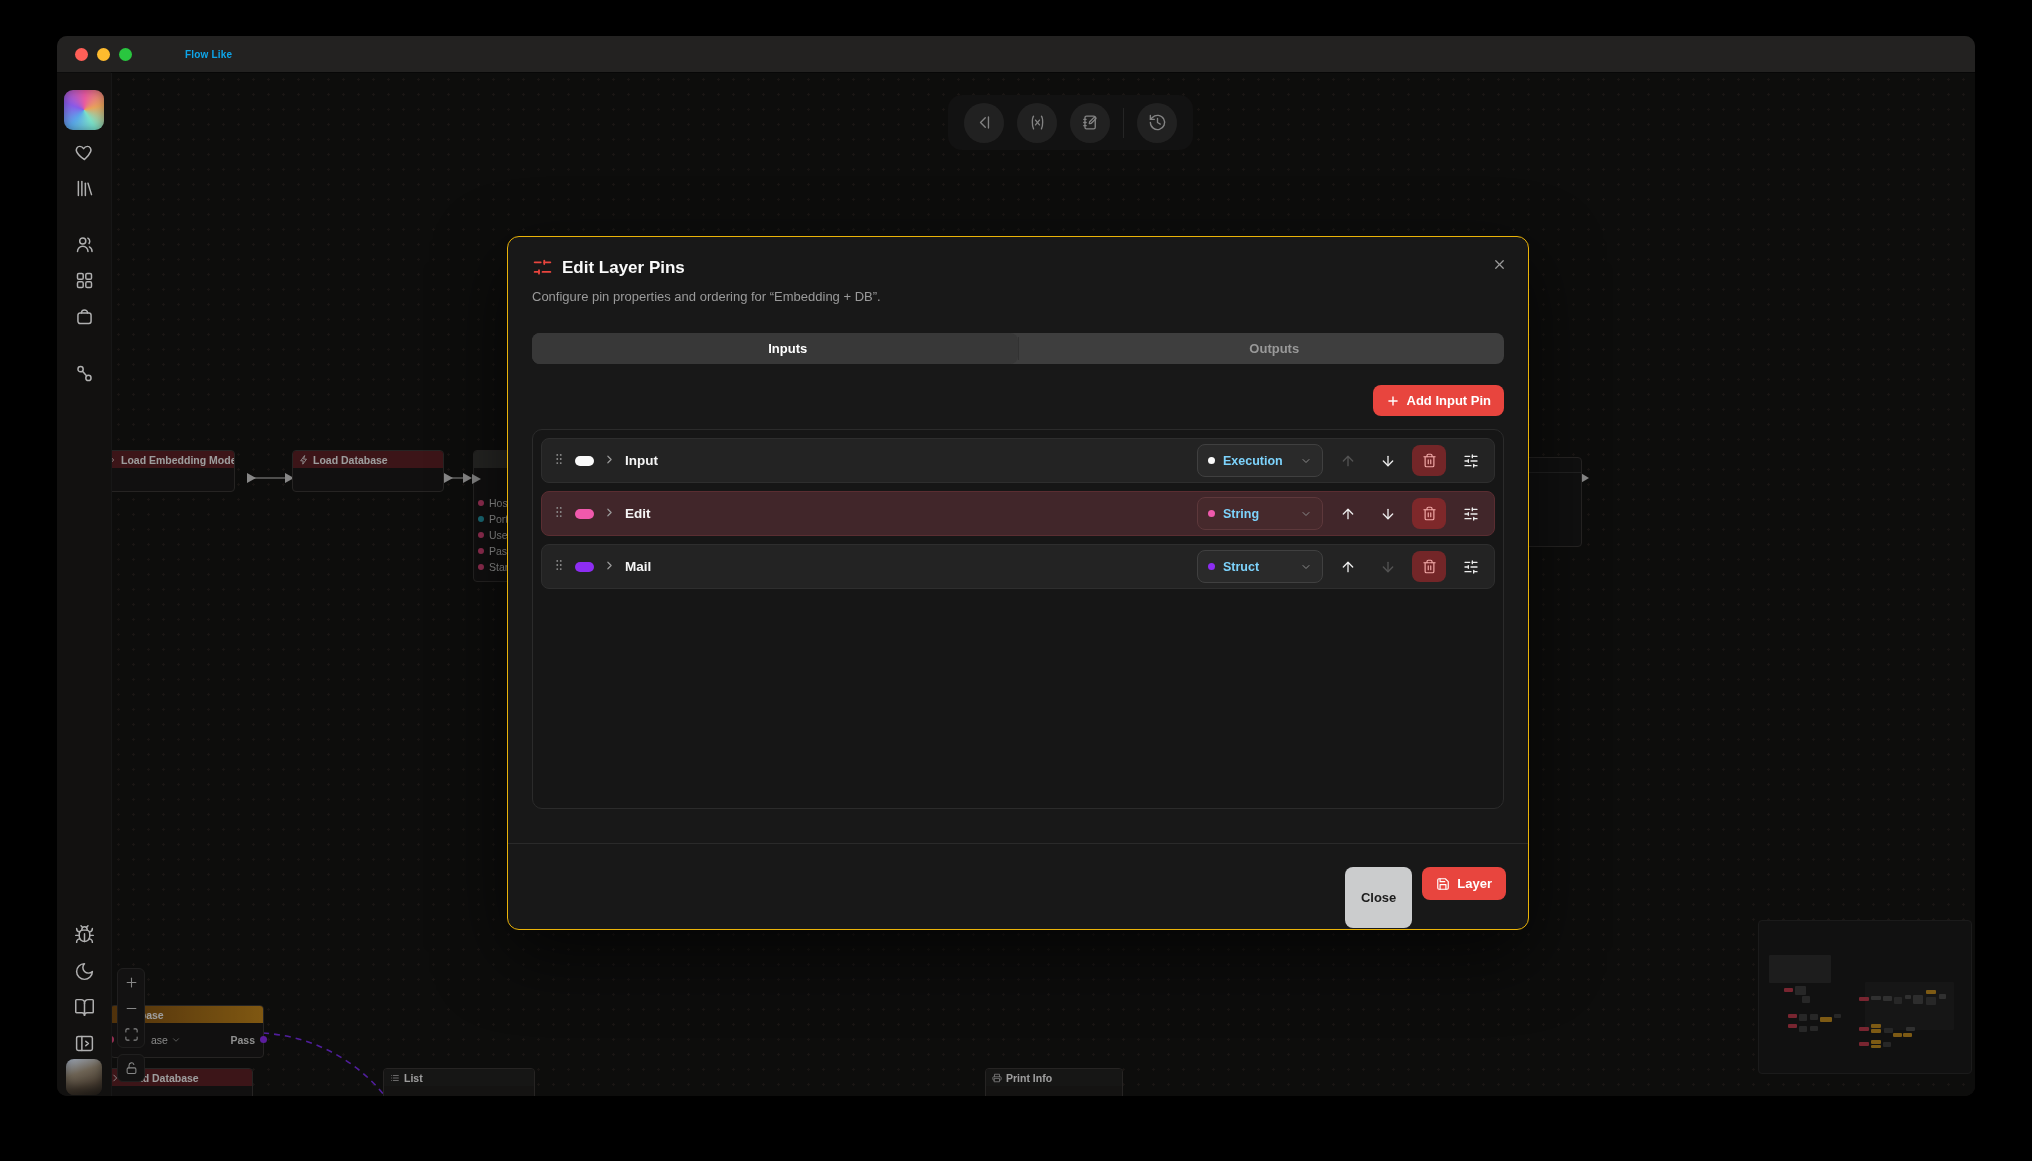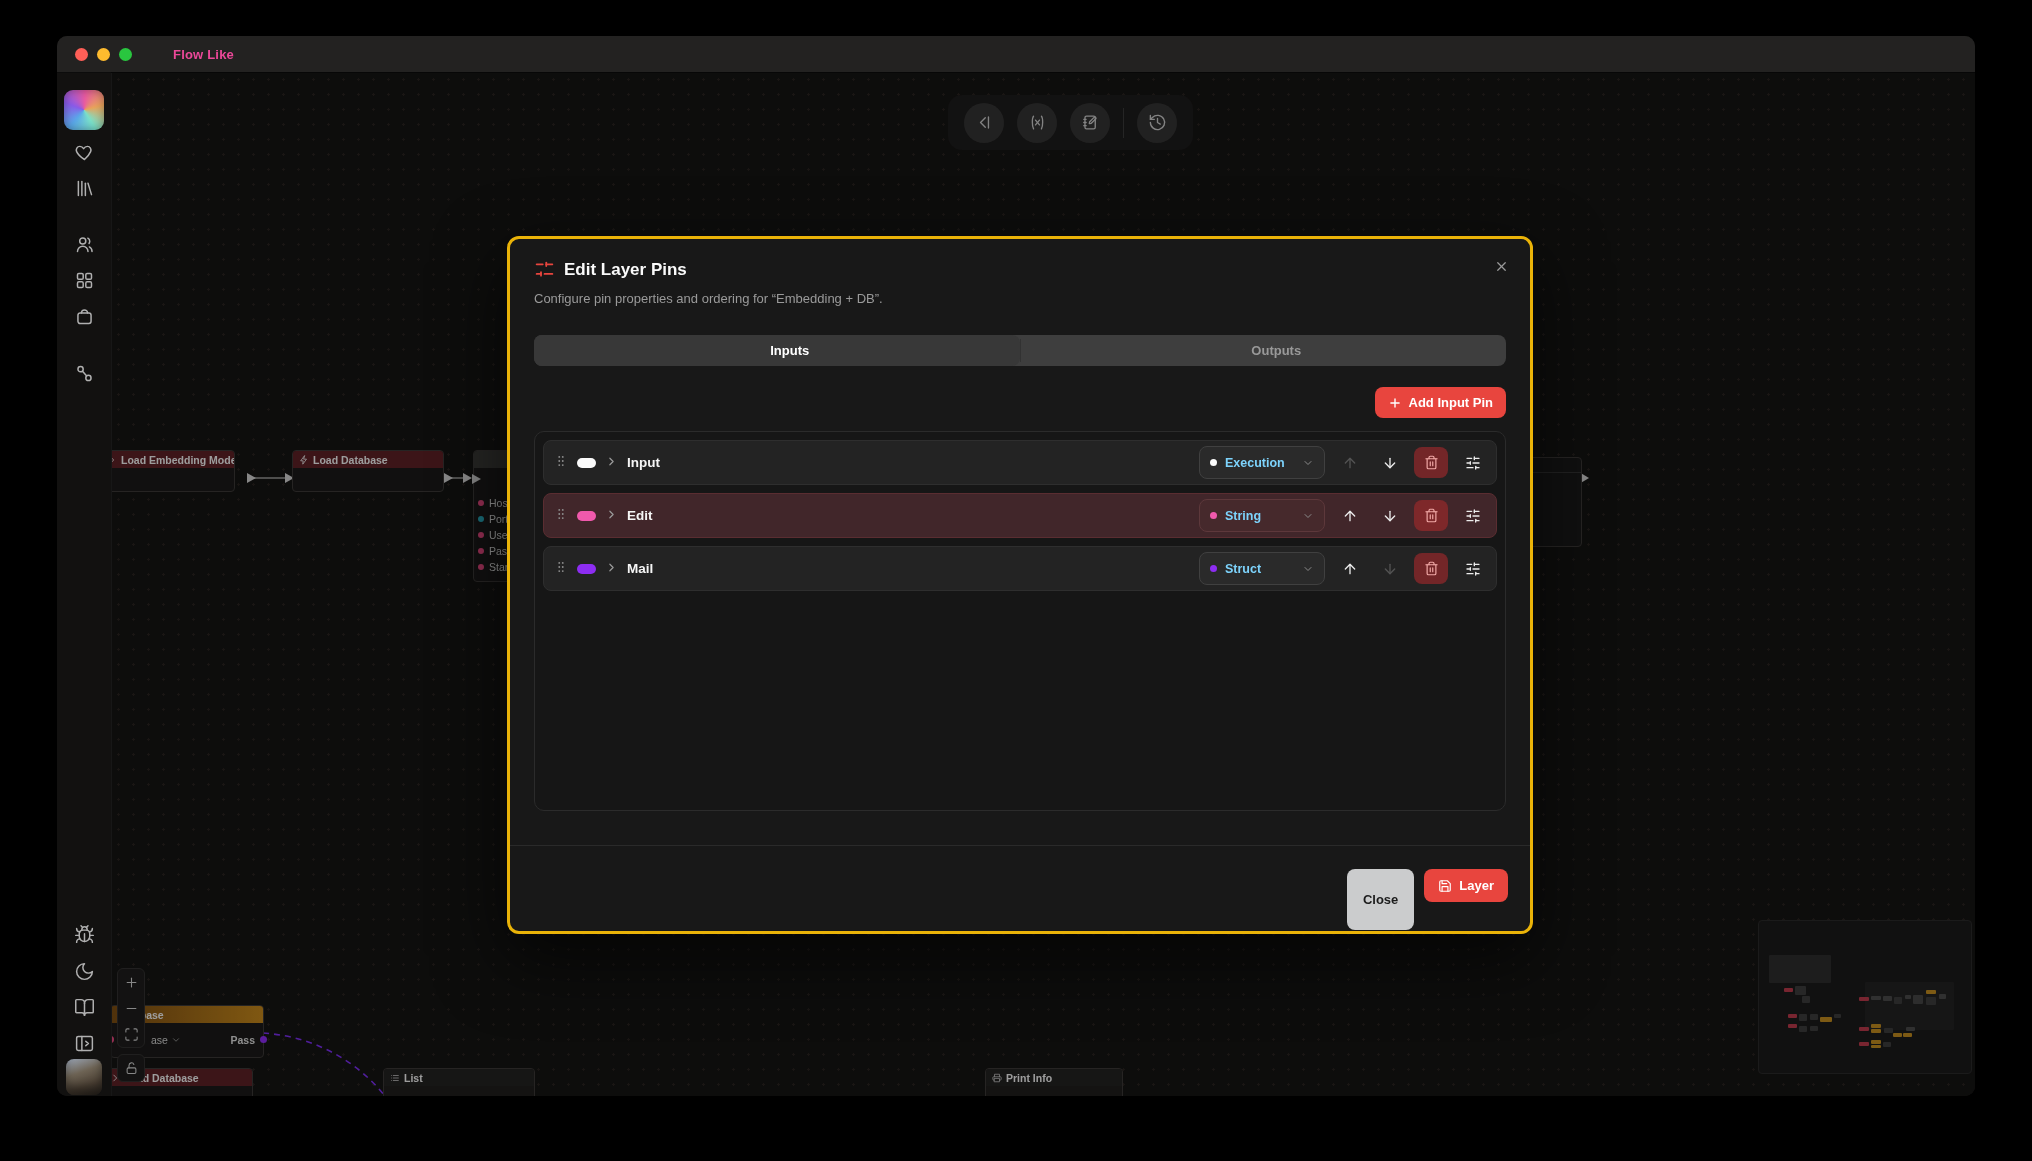--- a/index.html
+++ b/index.html
@@ -6,21 +6,21 @@
   .stage{position:relative;width:2032px;height:1161px;background:#000;overflow:hidden;
          font-family:"Liberation Sans","DejaVu Sans",sans-serif;color:#e5e5e5;}
   .window{position:absolute;left:57px;top:36px;width:1918px;height:1060px;background:#151413;
           border-radius:10px;overflow:hidden;box-shadow:0 0 0 1px #000;}
   
   .titlebar{position:absolute;left:0;top:0;right:0;height:36px;background:#232221;display:flex;align-items:center;
             border-bottom:1px solid #0c0c0c;z-index:5;}
   .tl{width:13px;height:13px;border-radius:50%;margin-right:9px;}
   .tl-red{background:#fe5f57;} .tl-yel{background:#febb2e;} .tl-grn{background:#29c63f;}
   .tl-wrap{display:flex;align-items:center;padding-left:18px;}
-  .win-title{margin-left:32px;font-size:13px;font-weight:700;color:#ec4899;letter-spacing:.2px;}
+  .win-title{margin-left:44px;font-size:10px;font-weight:700;color:#0ea5e9;letter-spacing:.2px;}
   
   .sidebar{position:absolute;left:0;top:36px;bottom:0;width:54px;background:#121110;border-right:1px solid #242424;z-index:4;}
   .side-btn{position:absolute;left:13px;width:28px;height:28px;display:flex;align-items:center;justify-content:center;}
   .icn{width:21px;height:21px;fill:none;stroke:#b0b0b0;stroke-width:1.7;stroke-linecap:round;stroke-linejoin:round;}
   .app-logo{position:absolute;left:7px;top:18px;width:40px;height:40px;border-radius:9px;
             background:conic-gradient(from 220deg at 50% 50%,#5aa7e8,#8a5ae8,#e85aa0,#e8a35a,#7ae0c8,#5aa7e8);
             box-shadow:inset 0 0 10px rgba(0,0,0,.35);}
   .avatar{position:absolute;left:9px;top:987px;width:36px;height:36px;border-radius:8px;
           background:linear-gradient(160deg,#9aa5b5 0%,#6d6354 38%,#4a3f33 70%,#2e2822 100%);
           box-shadow:inset 0 -8px 10px rgba(0,0,0,.4);}
@@ -52,21 +52,21 @@
   .zbtn{width:26px;height:26px;display:flex;align-items:center;justify-content:center;}
   .zbtn .icn{width:15px;height:15px;stroke:#cfcfcf;}
   .lock-btn{position:absolute;left:6px;top:982px;width:26px;height:26px;background:#1e1d1c;border:1px solid #323130;
             border-radius:6px;display:flex;align-items:center;justify-content:center;z-index:7;}
   .lock-btn .icn{width:15px;height:15px;stroke:#cfcfcf;}
   
   .minimap{position:absolute;left:1647px;top:848px;width:212px;height:152px;background:#1b1b1b;border:1px solid #2a2a2a;
            border-radius:4px;z-index:7;overflow:hidden;}
   .mm-mark{position:absolute;border-radius:1px;}
   
-  .modal{position:absolute;left:450px;top:200px;width:1020px;height:692px;background:#181818;border:3px solid #eab308;
+  .modal{position:absolute;left:450px;top:200px;width:1020px;height:692px;background:#181818;border:1px solid #eab308;
          border-radius:12px;z-index:40;box-shadow:0 24px 70px rgba(0,0,0,.65);}
   .modal-close{position:absolute;right:16px;top:14px;width:26px;height:26px;display:flex;align-items:center;justify-content:center;}
   .modal-close .icn{width:15px;height:15px;stroke:#9a9a9a;stroke-width:2;}
   .m-header{position:absolute;left:24px;top:20px;display:flex;align-items:center;gap:9px;}
   .m-header .icn{width:21px;height:21px;stroke:#e8453e;stroke-width:2;}
   .m-title{font-size:17px;font-weight:800;color:#fafafa;}
   .m-sub{position:absolute;left:24px;top:52px;font-size:13px;color:#9a9a9a;}
   .tabs{position:absolute;left:24px;right:24px;top:96px;height:31px;background:#3e3e3e;border-radius:8px;display:flex;padding:0;}
   .tab{flex:1;display:flex;align-items:center;justify-content:center;font-size:13px;border-radius:8px;padding-left:26px;}
   .tab.active{color:#ffffff;font-weight:700;background:#383838;}

